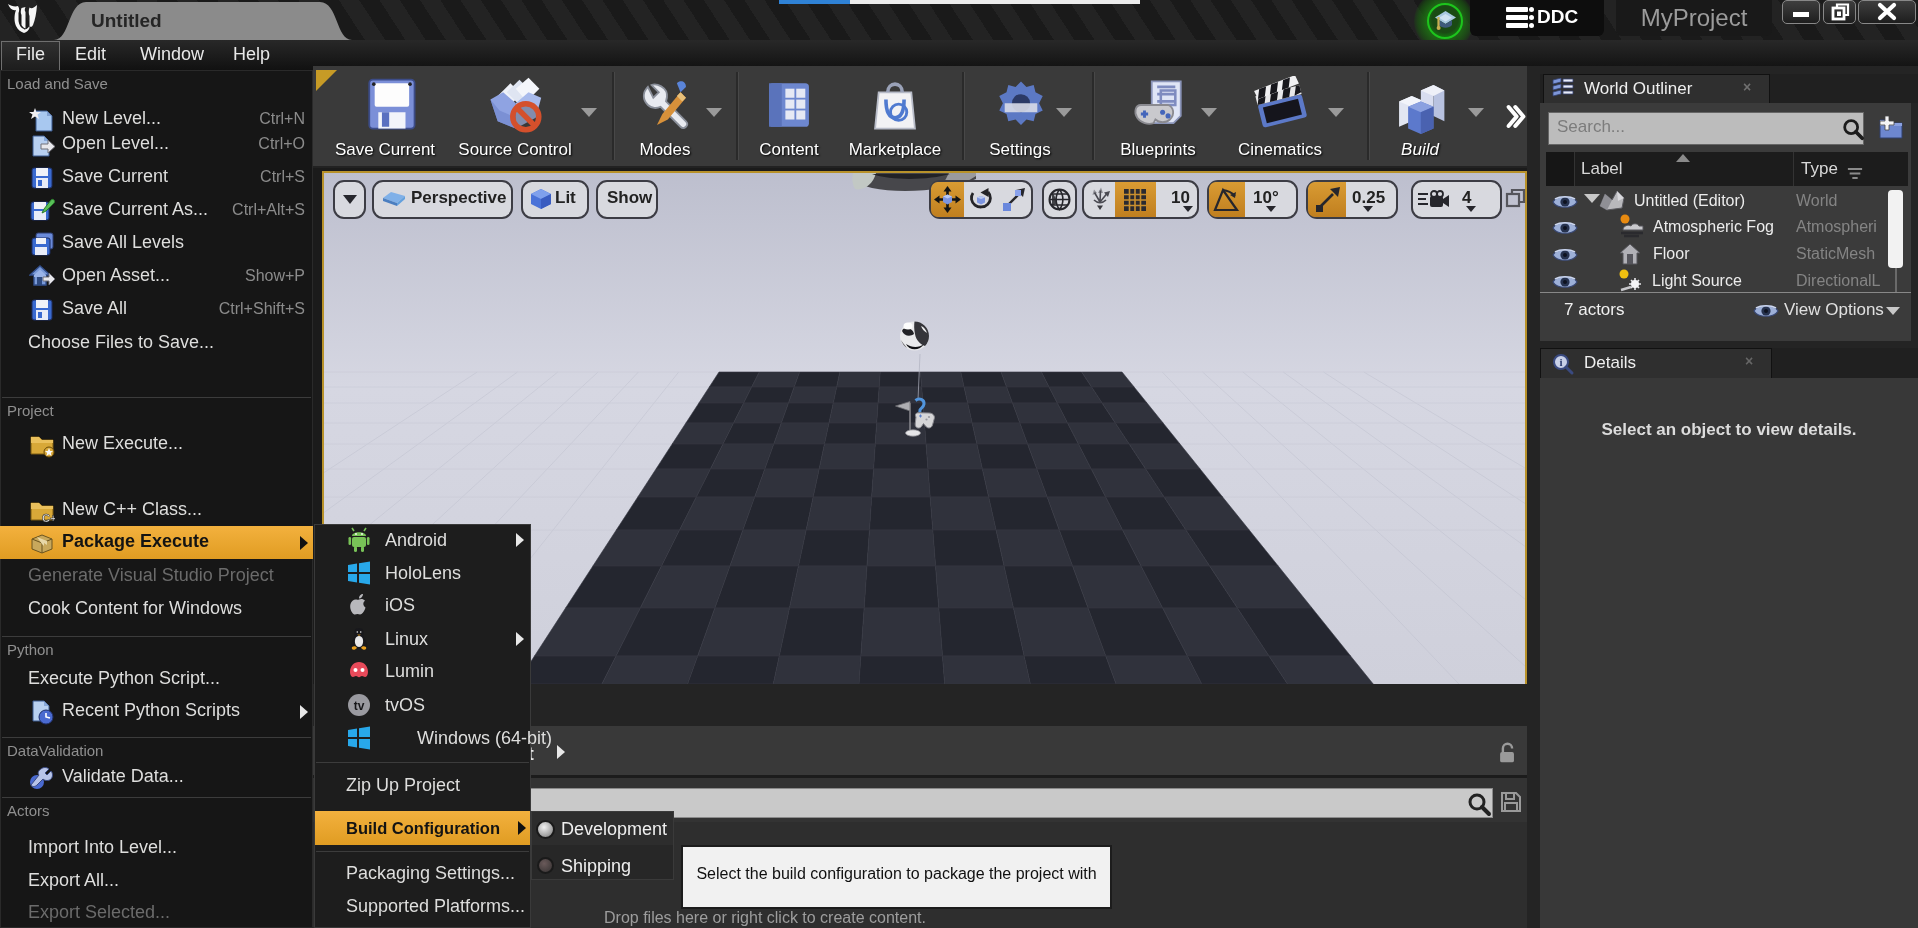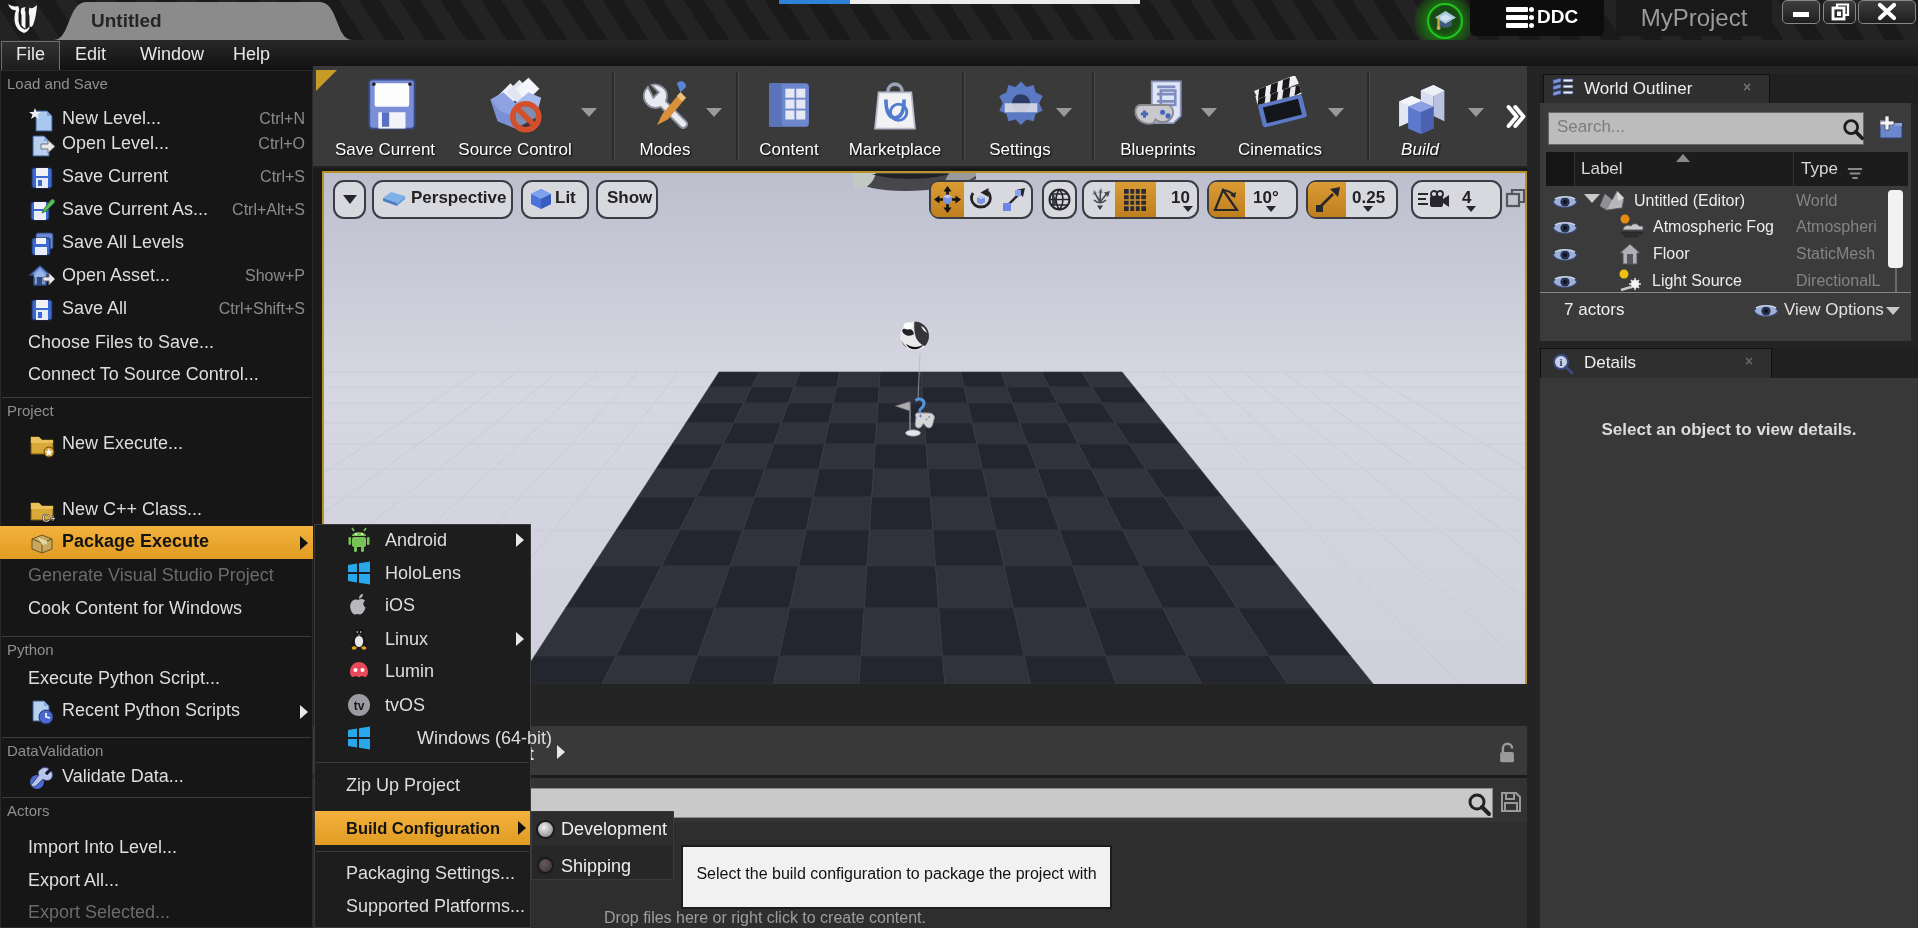--- a/index.html
+++ b/index.html
@@ -740,23 +740,20 @@
           <rect x="7" y="3" width="12" height="8" fill="#f0f2f8"></rect>
           <rect x="7" y="13" width="12" height="10" fill="#e8ecf8"></rect>
           <rect x="9" y="15" width="4" height="6" fill="#3a6ad0"></rect>
         </svg></span>
       <span class="txt">Save All</span>
       <span class="sc">Ctrl+Shift+S</span>
     </div>
 <div class="mrow noicon" style="top:327px;">
       <span class="txt">Choose Files to Save...</span>
     </div>
-<div class="mrow noicon" style="top:359px;">
-      <span class="txt">Connect To Source Control...</span>
-    </div>
 <div class="sep" style="top:397px;"></div>
 <div class="sechead" style="top:402px;">Project</div>
 <div class="mrow" style="top:428px;">
       <span class="ic"><svg width="26" height="26" viewBox="0 0 26 26">
           <path d="M2 5 L10 5 L13 8 L24 8 L24 22 L2 22 Z" fill="#d8a838" stroke="#7a5a10" stroke-width="1"></path>
           <path d="M2 5 L10 5 L13 8 L24 8 L24 11 L2 11 Z" fill="#eac05c"></path>
           <circle cx="20" cy="20" r="5" fill="#d8a838" stroke="#6a4a08"></circle>
           <path d="M20 16 L21.2 19 L24 19 L21.8 21 L22.6 24 L20 22.2 L17.4 24 L18.2 21 L16 19 L18.8 19 Z" fill="#f8f8f8"></path>
         </svg></span>
       <span class="txt">New Execute...</span>

